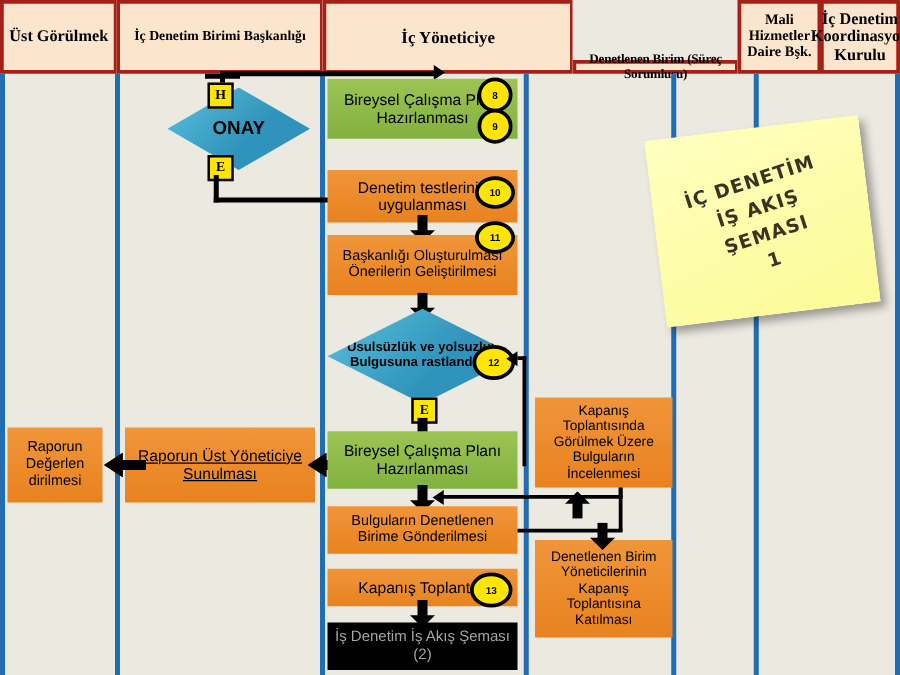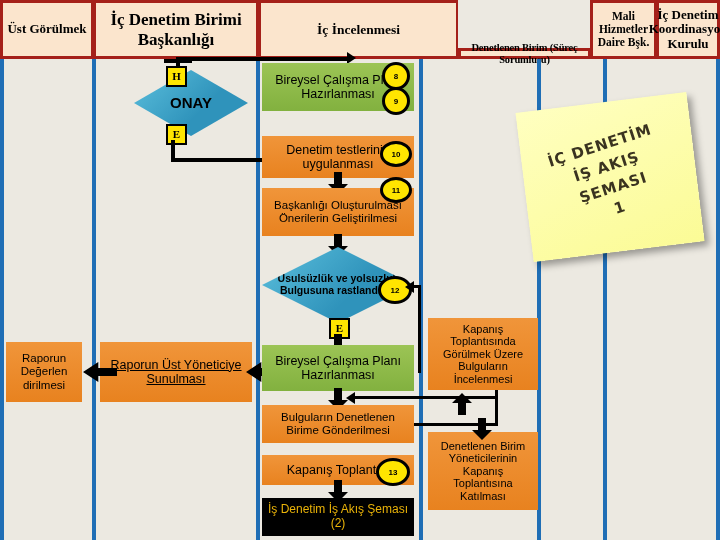--- a/index.html
+++ b/index.html
@@ -7,36 +7,36 @@
   #stage{position:relative;width:720px;height:540px;background:#ece9e1;}
 
   
   .hdr-row{position:absolute;left:0;top:0;width:720px;height:59px;display:flex;}
   .hdr-cell{background:#fbe5cd;border:3px solid #a52019;border-right-width:2px;
             display:flex;align-items:center;justify-content:center;text-align:center;
             font-family:"Liberation Serif",serif;font-weight:bold;color:#000;
             line-height:1.12;box-sizing:border-box;}
   .hdr-cell:last-child{border-right-width:3px;}
   .h1{width:93px;font-size:13px;}
-  .h2{width:165px;font-size:17px;}
+  .h2{width:165px;font-size:11px;}
   .h3{width:200px;font-size:13.5px;}
   .h4{width:132px;font-size:10.5px;letter-spacing:-0.2px;margin-top:48px;}
   .h5{width:66px;font-size:11.5px;}
   .h6{width:64px;font-size:13px;}
 
   
   .lane-sep{position:absolute;top:59px;width:4px;height:481px;background:#1f6eb5;}
 
   
   .box{position:absolute;box-sizing:border-box;display:flex;align-items:center;
        justify-content:center;text-align:center;color:#000;line-height:1.14;
        font-family:"Liberation Sans",sans-serif;padding:2px 4px;}
   .box.orange{background:#ed8b2b;background:linear-gradient(180deg,#f0953a 0%,#e8821f 100%);}
   .box.green{background:#93be4e;background:linear-gradient(180deg,#9cc455 0%,#82b13f 100%);}
-  .box.black{background:#000;color:#eab308;}
+  .box.black{background:#000;color:#a3a3a3;}
 
   
   .diamond{position:absolute;display:flex;align-items:center;justify-content:center;
            text-align:center;font-weight:bold;color:#000;line-height:1.1;
            clip-path:polygon(50% 0%,100% 50%,50% 100%,0% 50%);}
   .diamond.teal{background:#3aa3c9;background:linear-gradient(135deg,#5cc0dd 0%,#2f93bb 60%,#2f93bb 100%);}
 
   
   .tag{position:absolute;background:#ffe500;border:2px solid #000;color:#000;
        font-weight:bold;font-family:"Liberation Serif",serif;font-size:11px;
@@ -74,21 +74,21 @@
         letter-spacing:1px;line-height:1.45;}
 </style>
 </head>
 <body>
 
 <div id="stage">
 
   <div class="hdr-row">
     <div class="hdr-cell h1">Üst Görülmek</div>
     <div class="hdr-cell h2">İç Denetim Birimi Başkanlığı</div>
-    <div class="hdr-cell h3">İç İncelenmesi</div>
+    <div class="hdr-cell h3">İç Yöneticiye</div>
     <div class="hdr-cell h4">Denetlenen Birim (Süreç Sorumlusu)</div>
     <div class="hdr-cell h5">Mali Hizmetler Daire Bşk.</div>
     <div class="hdr-cell h6">İç Denetim Koordinasyon Kurulu</div>
   </div>
 
   <div class="lane-sep" style="left:0px;"></div>
   <div class="lane-sep" style="left:92px;"></div>
   <div class="lane-sep" style="left:256px;"></div>
   <div class="lane-sep" style="left:419px;"></div>
   <div class="lane-sep" style="left:537px;"></div>

